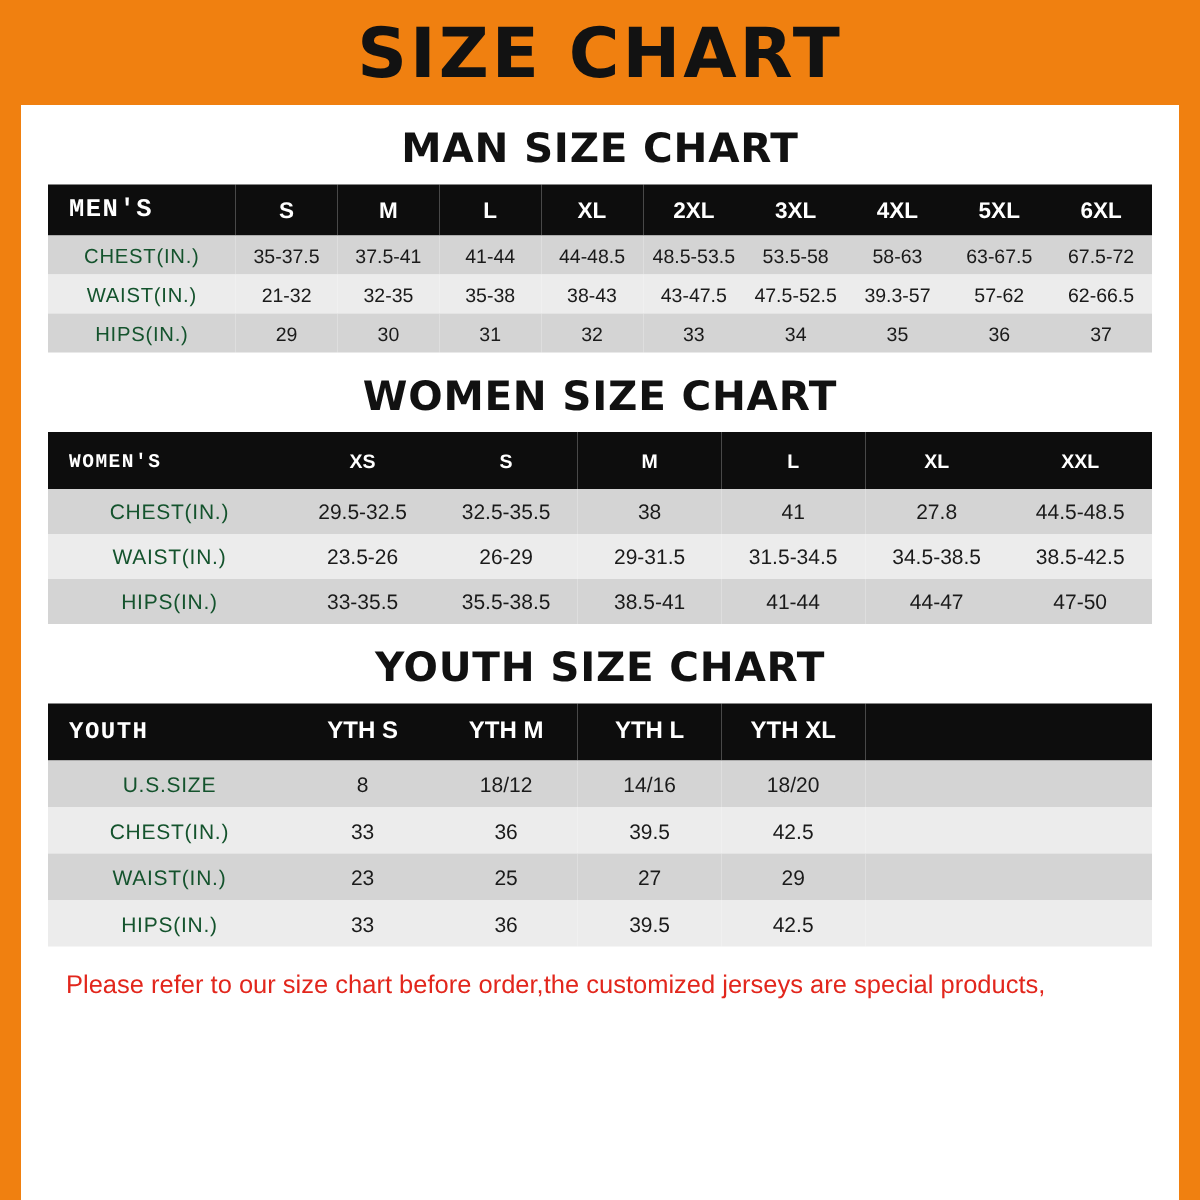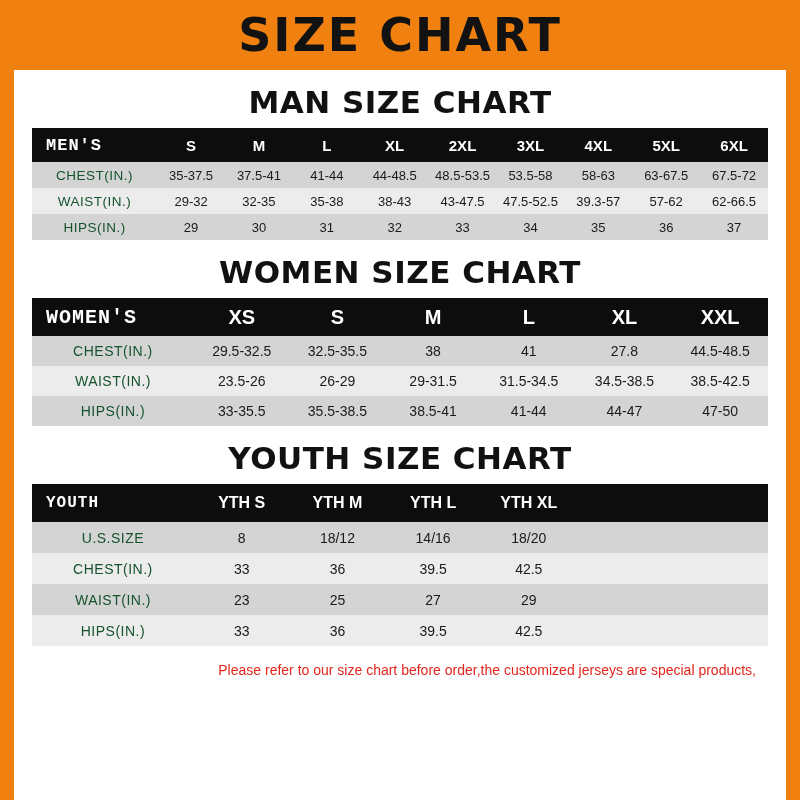--- a/index.html
+++ b/index.html
@@ -38,21 +38,21 @@
     line-height: 1;
   }
   .content {
     padding: 0 18px;
     box-sizing: border-box;
   }
   .section-title {
     text-align: center;
     font-family: "DejaVu Sans", sans-serif;
     font-weight: bold;
-    font-size: 31px;
+    font-size: 27px;
     color: #111111;
     letter-spacing: 0.5px;
     margin: 14px 0 8px 0;
   }
   table.size-table {
     width: 100%;
     border-collapse: collapse;
     table-layout: fixed;
   }
   table.size-table th,
@@ -95,36 +95,36 @@
   .women col.c0 { width: 22%; }
   .youth col.c0 { width: 22%; }
 
   .women table.size-table thead th,
   .women table.size-table tbody td {
     height: 30px;
     font-size: 14px;
   }
   .women table.size-table thead th {
     height: 38px;
-    font-size: 20px;
+    font-size: 13px;
   }
   .youth table.size-table thead th,
   .youth table.size-table tbody td {
     height: 31px;
     font-size: 14px;
   }
   .youth table.size-table thead th {
     height: 38px;
     font-size: 16px;
   }
   .footer-note {
     margin: 14px 12px 0 12px;
-    text-align: right;
+    text-align: left;
     color: #e2261c;
-    font-size: 14px;
+    font-size: 17px;
     line-height: 1.45;
     font-family: "Liberation Sans", sans-serif;
   }
   .footer-note div { white-space: nowrap; }
 </style>
 </head>
 <body>
 
 <div class="page">
 
@@ -171,21 +171,21 @@
             <td>41-44</td>
             <td>44-48.5</td>
             <td>48.5-53.5</td>
             <td>53.5-58</td>
             <td>58-63</td>
             <td>63-67.5</td>
             <td>67.5-72</td>
           </tr>
           <tr class="shade-light">
             <td class="rowlabel">WAIST(IN.)</td>
-            <td>29-32</td>
+            <td>21-32</td>
             <td>32-35</td>
             <td>35-38</td>
             <td>38-43</td>
             <td>43-47.5</td>
             <td>47.5-52.5</td>
             <td>39.3-57</td>
             <td>57-62</td>
             <td>62-66.5</td>
           </tr>
           <tr class="shade-dark">

